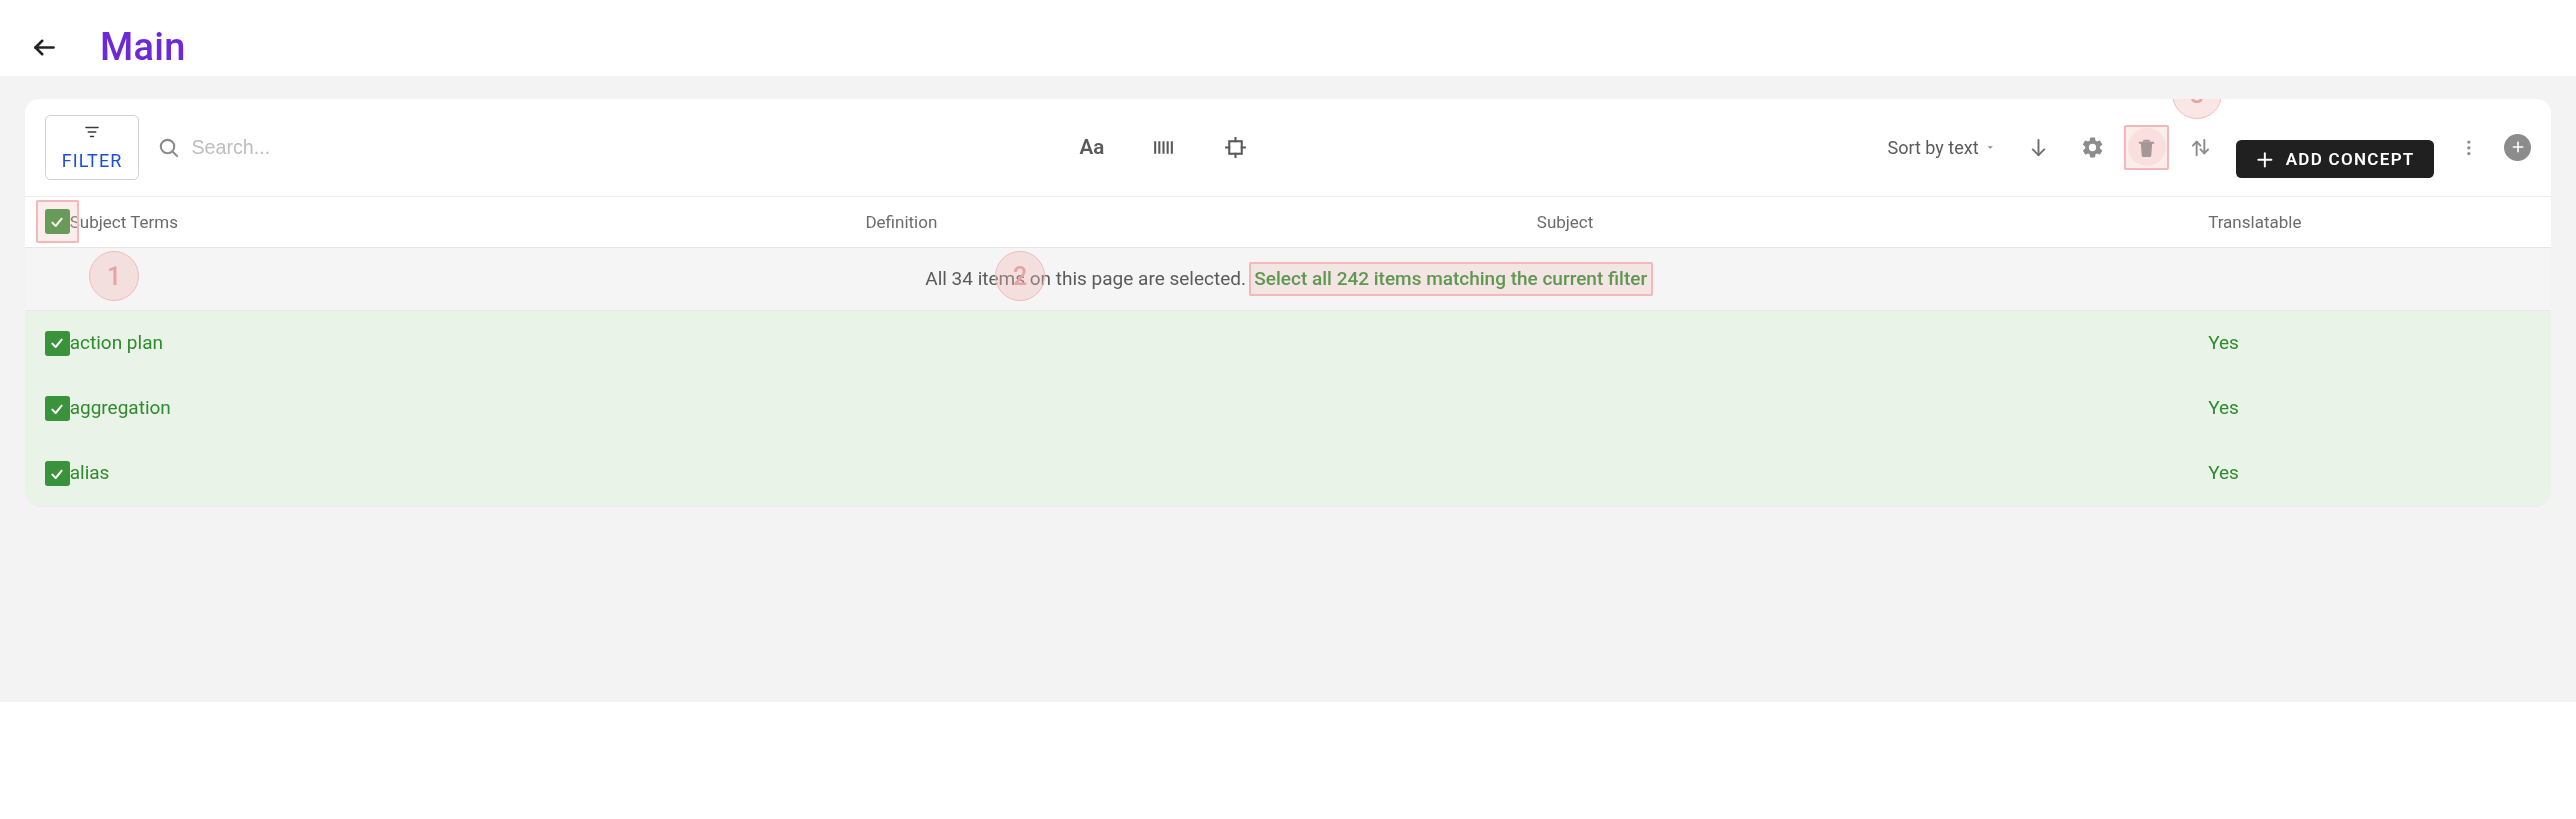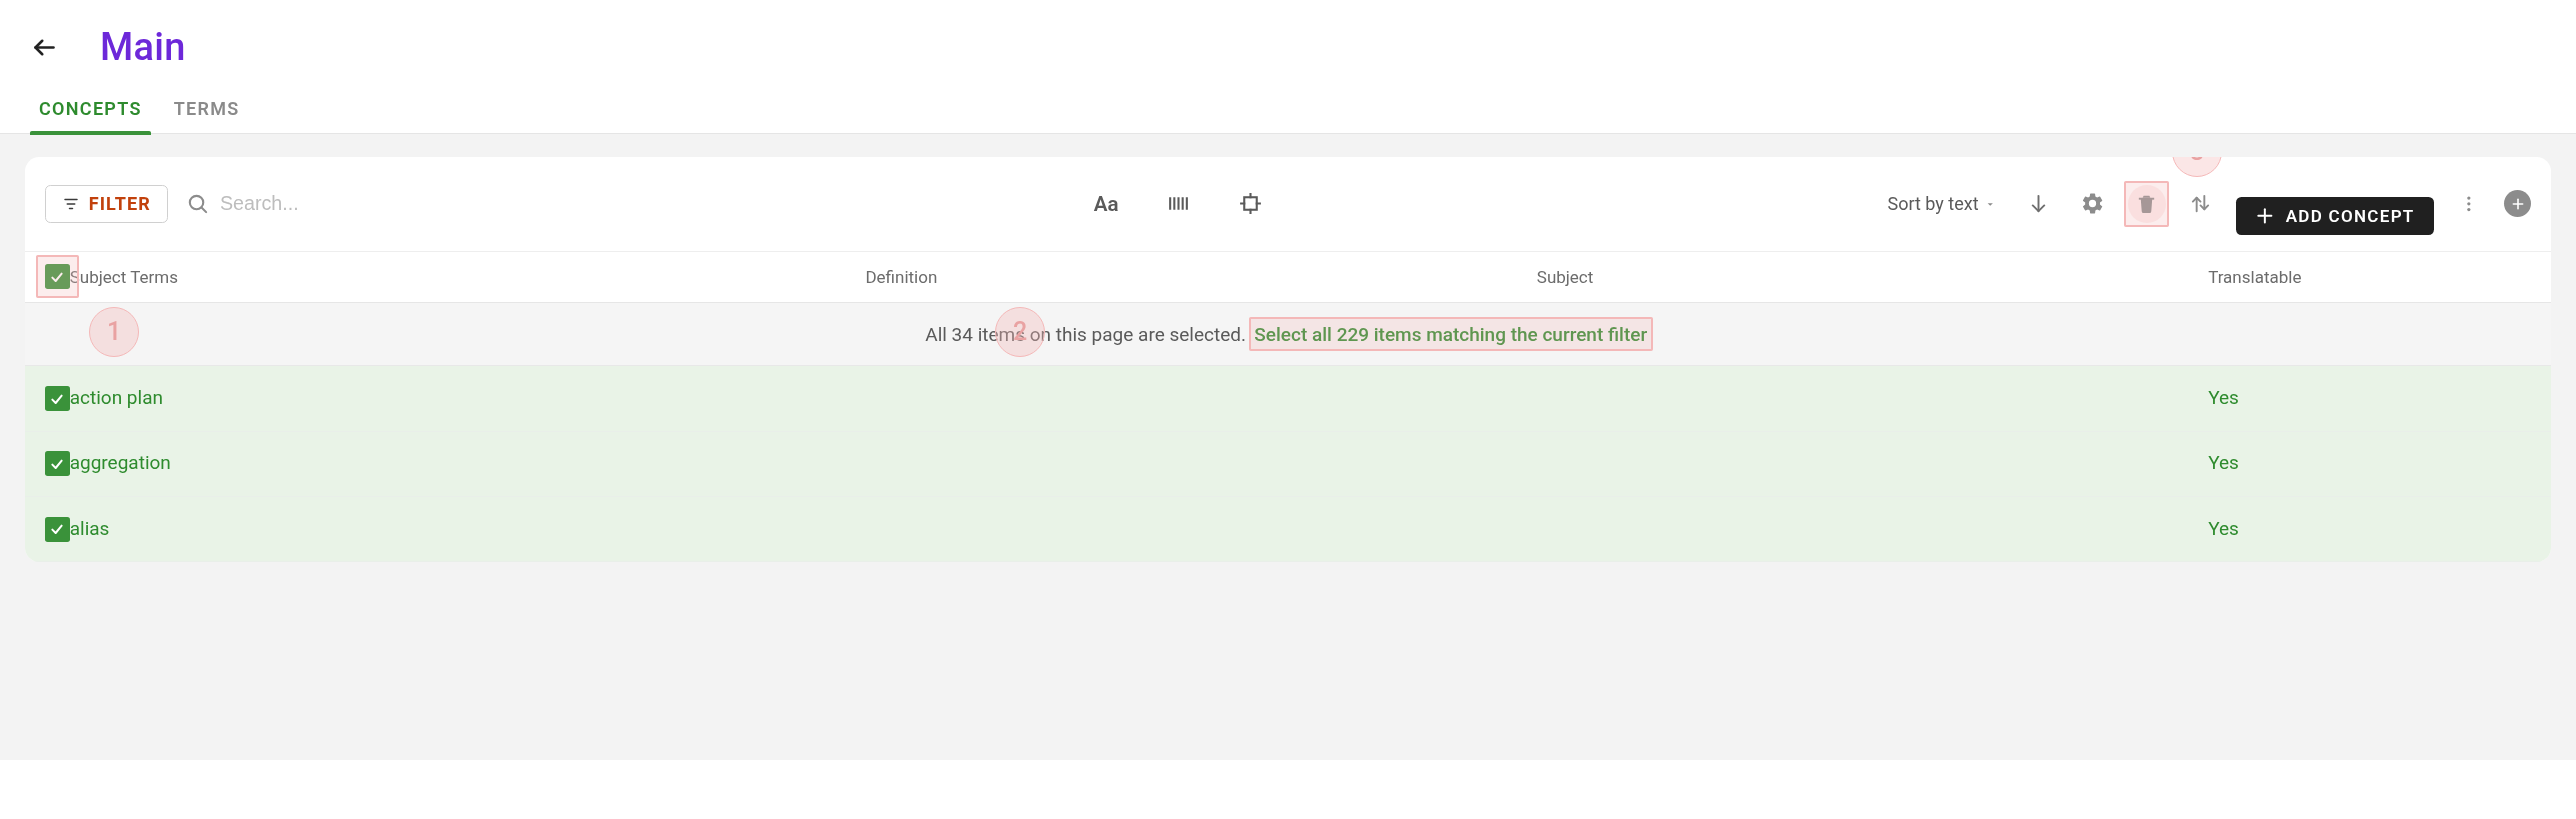--- a/index.html
+++ b/index.html
@@ -80,24 +80,25 @@
     gap: 12.5px;
   }
   .filter-btn {
     display: flex;
     align-items: center;
     gap: 9px;
     border: 0.9px solid #d0d0d0;
     border-radius: 5.4px;
     padding: 7.2px 16px;
     font-size: 18px;
-    font-weight: 700;
+    font-weight: 400;
     letter-spacing: 1.1px;
-    color: #c2410c;
-    cursor: pointer;
+    color: #1d4ed8;
+    cursor: pointer;
+    flex-direction: column;
   }
   .search-wrap {
     display: flex;
     align-items: center;
     gap: 9px;
     flex: 0 0 auto;
     margin-left: 5.4px;
   }
   .search-input {
     border: none;
@@ -248,24 +249,20 @@
   <div class="header">
     <div class="back-btn">
       <svg width="27" height="27" viewBox="0 0 24 24" fill="none" stroke="#222" stroke-width="2.3" stroke-linecap="round" stroke-linejoin="round">
           <line x1="20" y1="12" x2="4" y2="12"></line>
           <polyline points="10 18 4 12 10 6"></polyline>
         </svg>
     </div>
     <div class="title">Main</div>
   </div>
 
-  <div class="tabs">
-    <div class="tab active">CONCEPTS</div>
-    <div class="tab">TERMS</div>
-  </div>
 
   <div class="content-area">
     <div class="card rel">
 
       <div class="toolbar rel">
         <div class="filter-btn">
           <svg width="18" height="18" viewBox="0 0 24 24" fill="none" stroke="#3a3a3a" stroke-width="2" stroke-linecap="round">
               <line x1="4" y1="6" x2="20" y2="6"></line>
               <line x1="7" y1="12" x2="17" y2="12"></line>
               <line x1="10" y1="18" x2="14" y2="18"></line>
@@ -386,21 +383,21 @@
         </div>
         <div class="col-terms">Subject Terms</div>
         <div class="col-def">Definition</div>
         <div class="col-subj">Subject</div>
         <div class="col-tr">Translatable</div>
       </div>
 
       <div class="select-bar rel">
         <span>All 34 items on this page are selected.</span>
         <span class="rel" style="display:inline-block;">
-          <span class="select-all-link">Select all 229 items matching the current filter</span>
+          <span class="select-all-link">Select all 242 items matching the current filter</span>
           <span class="hl" style="left:-1.8px;top:-5.4px;right:-1.8px;bottom:-5.4px;"></span>
         </span>
         <span class="annot-circle" style="left:64px; top:3.6px;">1</span>
         <span class="annot-circle" style="left:970px; top:3.6px;">2</span>
       </div>
 
       <div class="row selected">
         <div class="col-check">
           <div class="checkbox">
             <svg width="16" height="16" viewBox="0 0 24 24" fill="none" stroke="#fff" stroke-width="3" stroke-linecap="round" stroke-linejoin="round">

